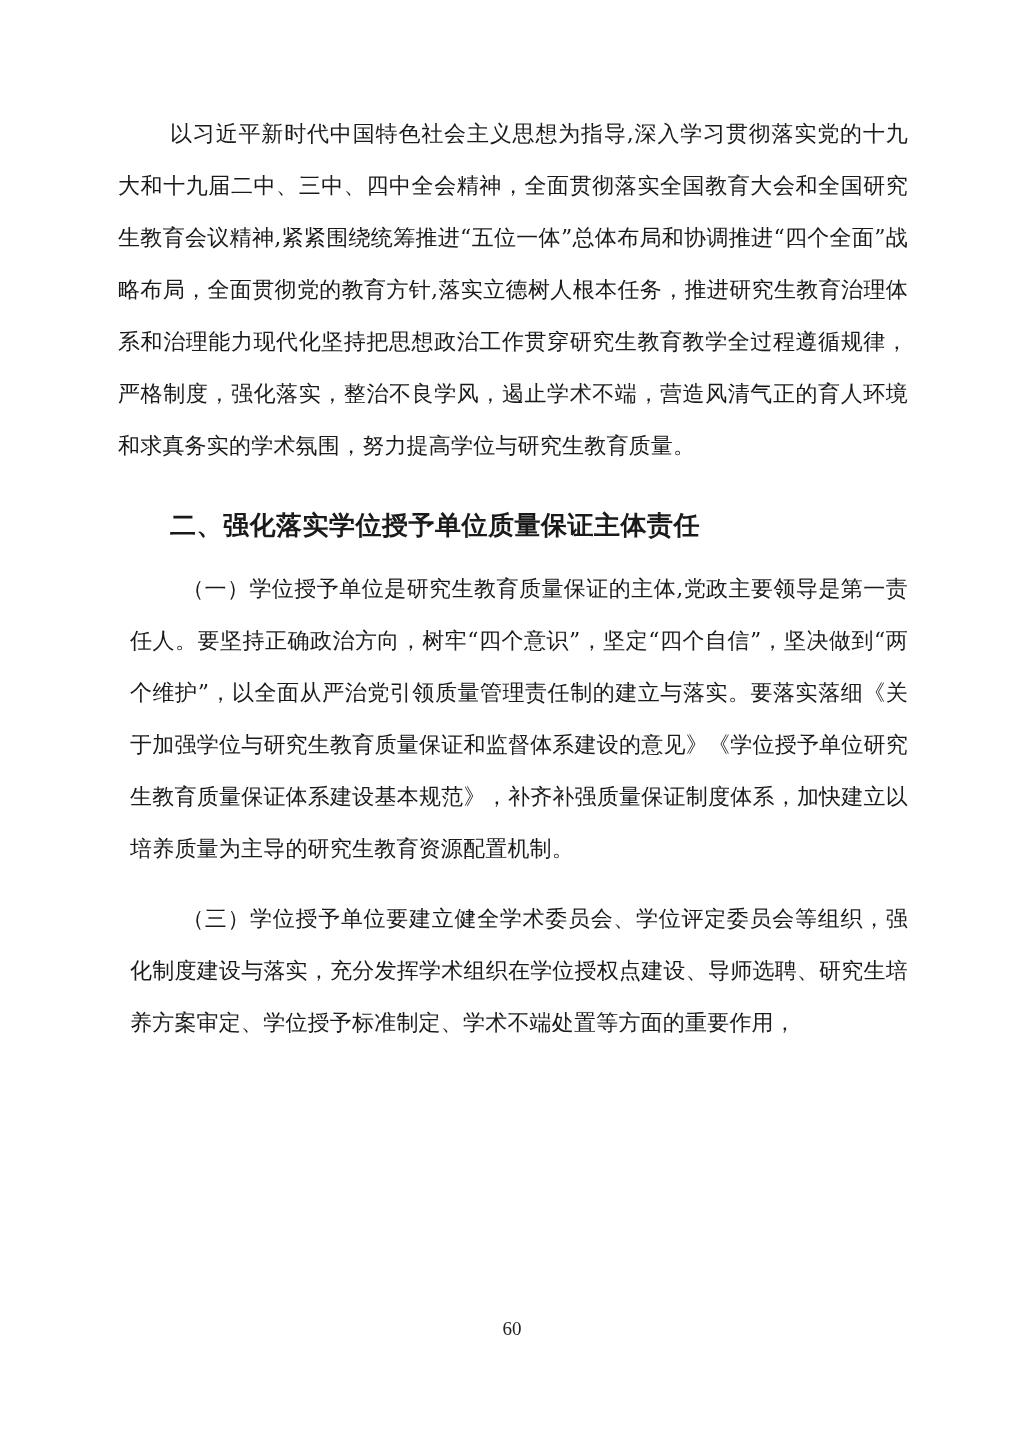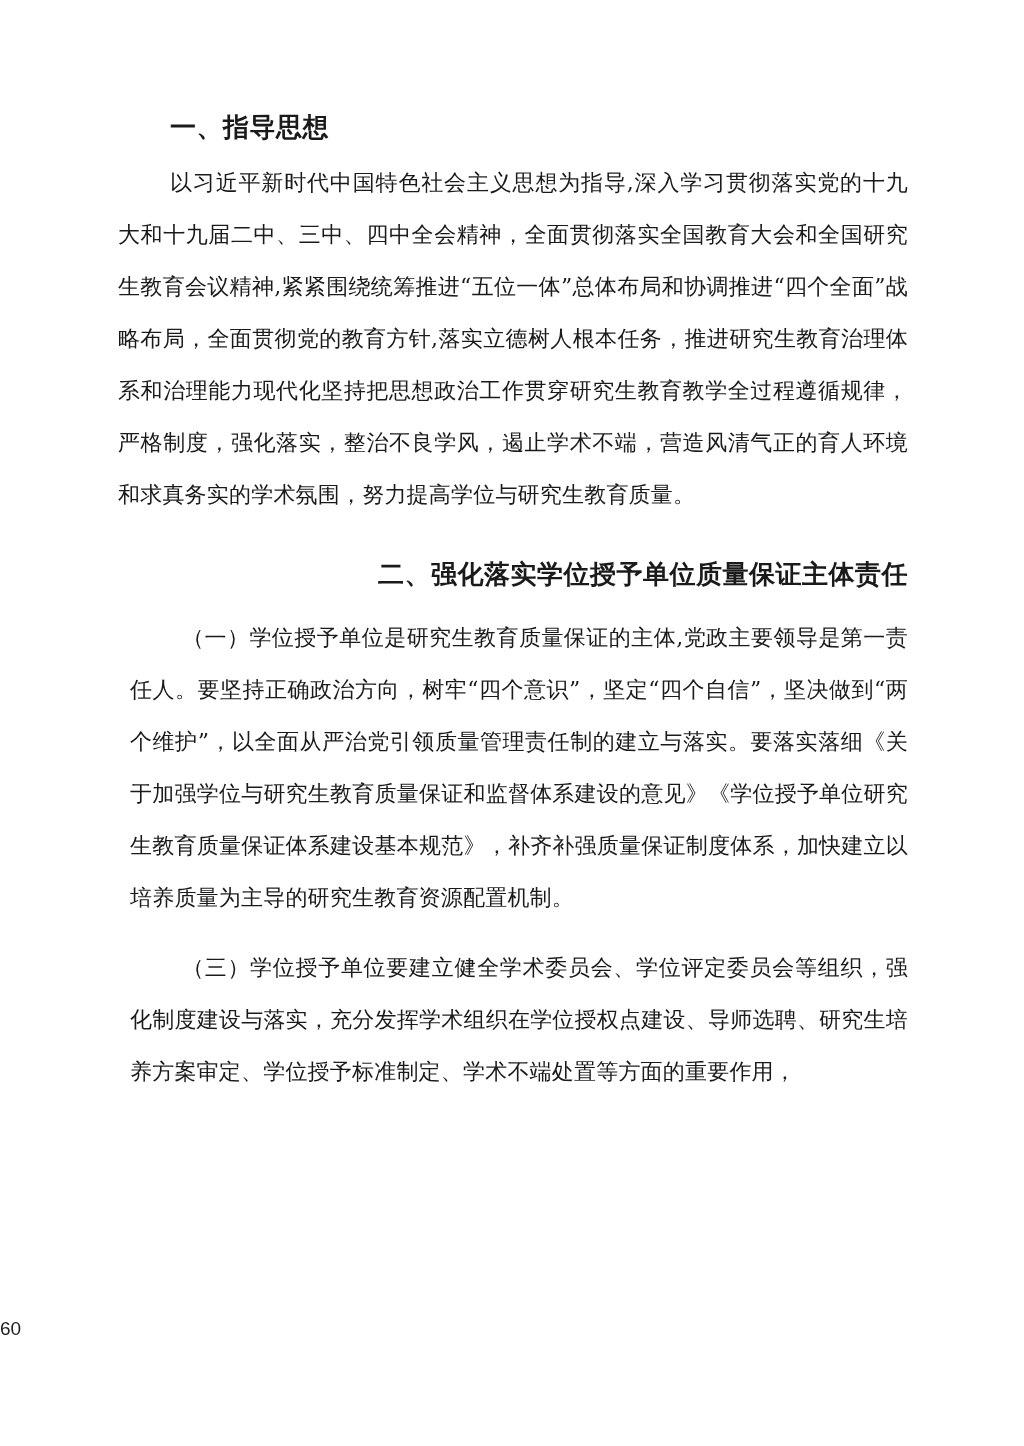--- a/index.html
+++ b/index.html
@@ -29,53 +29,51 @@
   .heading {
     font-weight: bold;
     font-size: 26px;
     line-height: 1.5;
     letter-spacing: 0.5px;
     margin: 0 0 10px 0;
     text-indent: 52px;
   }
   .heading-2 {
     margin-top: 34px;
-    text-align: right;
   }
   .para {
     font-size: 22px;
     line-height: 52px;
     margin: 0 0 8px 0;
     text-indent: 52px;
     text-align: justify;
     text-justify: inter-ideograph;
     letter-spacing: 0.2px;
   }
   .para-gap {
     margin-top: 18px;
     margin-left: 12px;
   }
   .page-number {
     position: absolute;
     left: 0;
     right: 0;
     top: 1318px;
-    text-align: left;
+    text-align: center;
     font-size: 19px;
-    font-family: Liberation Sans, sans-serif;
+    font-family: Liberation Serif, serif;
     color: #222;
   }
 </style>
 </head>
 <body>
 
 <div class="page">
   <div class="content">
 
-    <h2 class="heading">一、指导思想</h2>
 
     <p class="para">以习近平新时代中国特色社会主义思想为指导,深入学习贯彻落实党的十九大和十九届二中、三中、四中全会精神，全面贯彻落实全国教育大会和全国研究生教育会议精神,紧紧围绕统筹推进“五位一体”总体布局和协调推进“四个全面”战略布局，全面贯彻党的教育方针,落实立德树人根本任务，推进研究生教育治理体系和治理能力现代化坚持把思想政治工作贯穿研究生教育教学全过程遵循规律，严格制度，强化落实，整治不良学风，遏止学术不端，营造风清气正的育人环境和求真务实的学术氛围，努力提高学位与研究生教育质量。</p>
 
     <h2 class="heading heading-2">二、强化落实学位授予单位质量保证主体责任</h2>
 
     <p class="para para-gap">（一）学位授予单位是研究生教育质量保证的主体,党政主要领导是第一责任人。要坚持正确政治方向，树牢“四个意识”，坚定“四个自信”，坚决做到“两个维护”，以全面从严治党引领质量管理责任制的建立与落实。要落实落细《关于加强学位与研究生教育质量保证和监督体系建设的意见》《学位授予单位研究生教育质量保证体系建设基本规范》，补齐补强质量保证制度体系，加快建立以培养质量为主导的研究生教育资源配置机制。</p>
 
 
     <p class="para para-gap">（三）学位授予单位要建立健全学术委员会、学位评定委员会等组织，强化制度建设与落实，充分发挥学术组织在学位授权点建设、导师选聘、研究生培养方案审定、学位授予标准制定、学术不端处置等方面的重要作用，</p>
 

